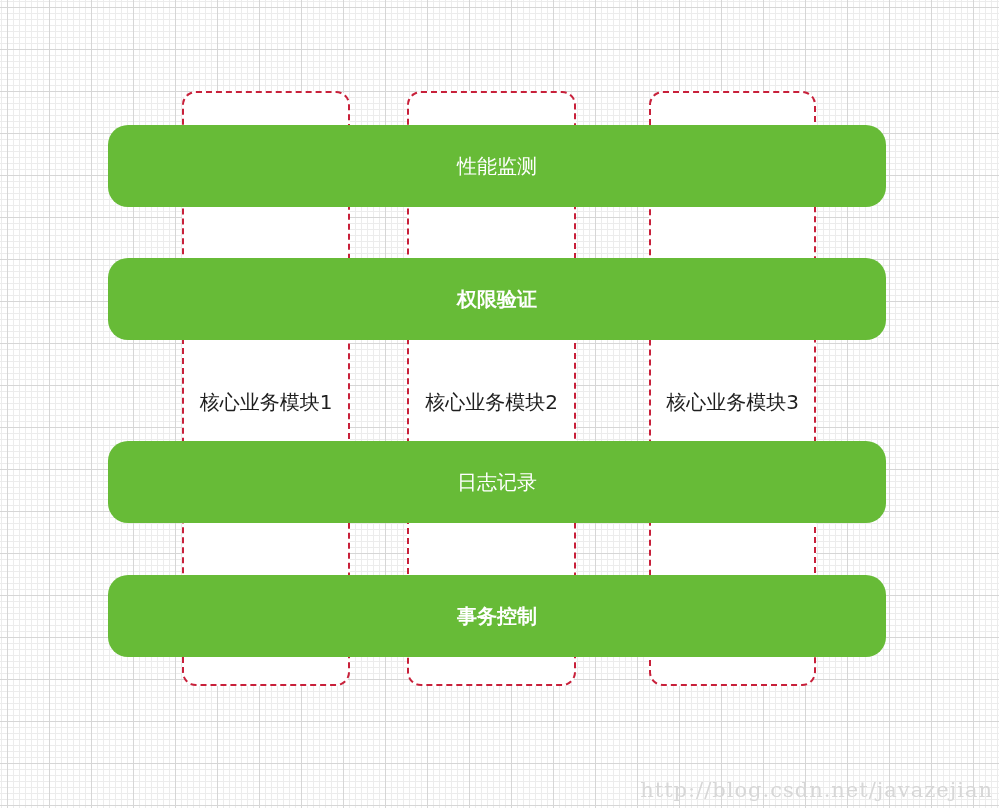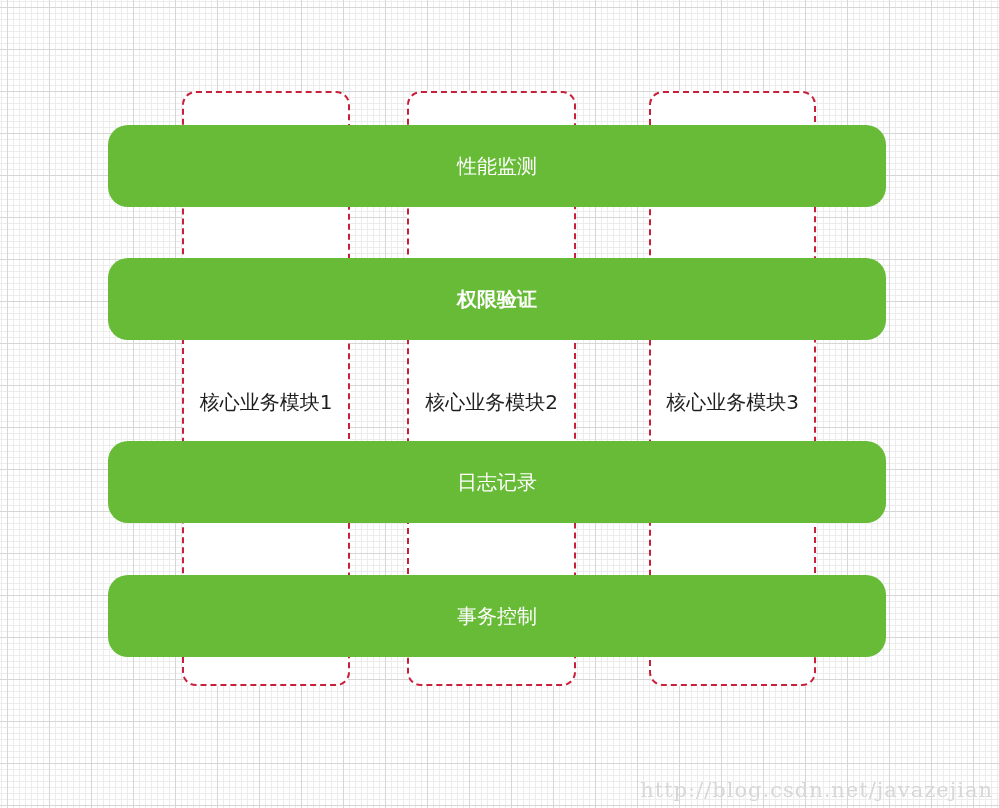--- a/index.html
+++ b/index.html
@@ -57,18 +57,18 @@
 
   <div class="layer" style="top:125px;">
     <span>性能监测</span>
   </div>
   <div class="layer" style="top:258px;font-weight:bold;">
     <span>权限验证</span>
   </div>
   <div class="layer" style="top:441px;">
     <span>日志记录</span>
   </div>
-  <div class="layer" style="top:575px;">
+  <div class="layer" style="top:575px;font-weight:bold;">
     <span>事务控制</span>
   </div>
 
   <div class="watermark">http://blog.csdn.net/javazejian</div>
 </div>
 
 </body></html>

